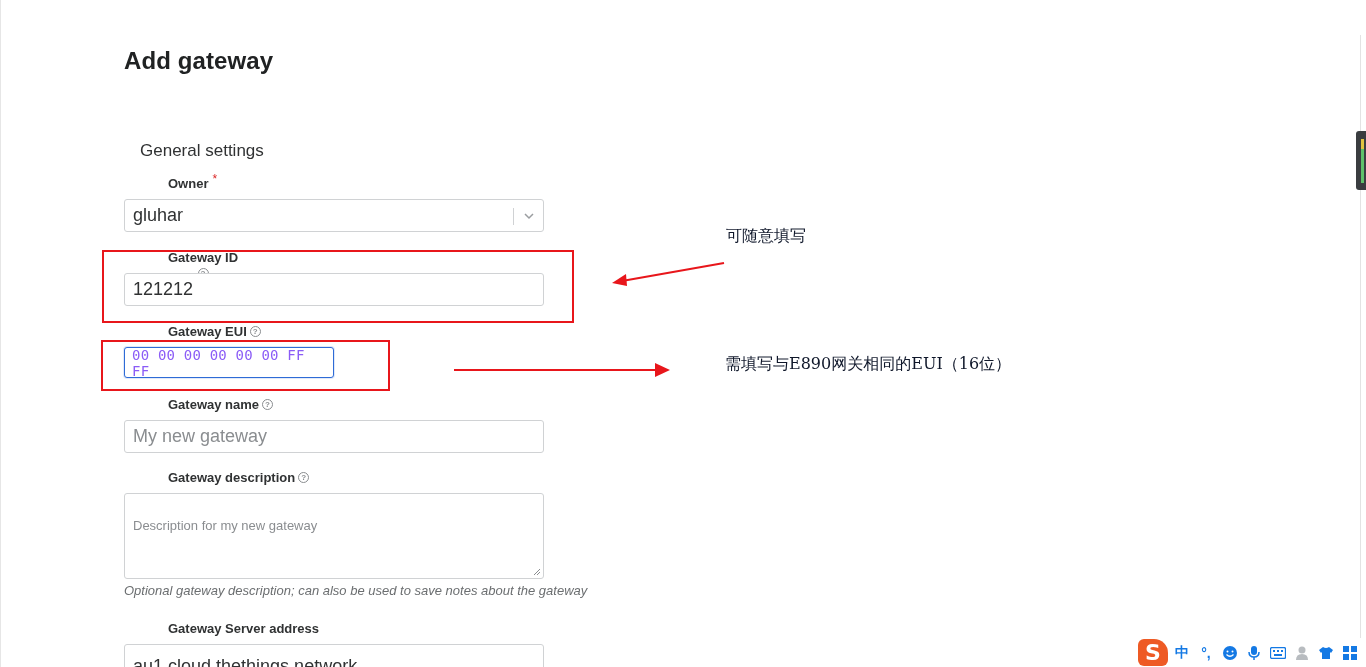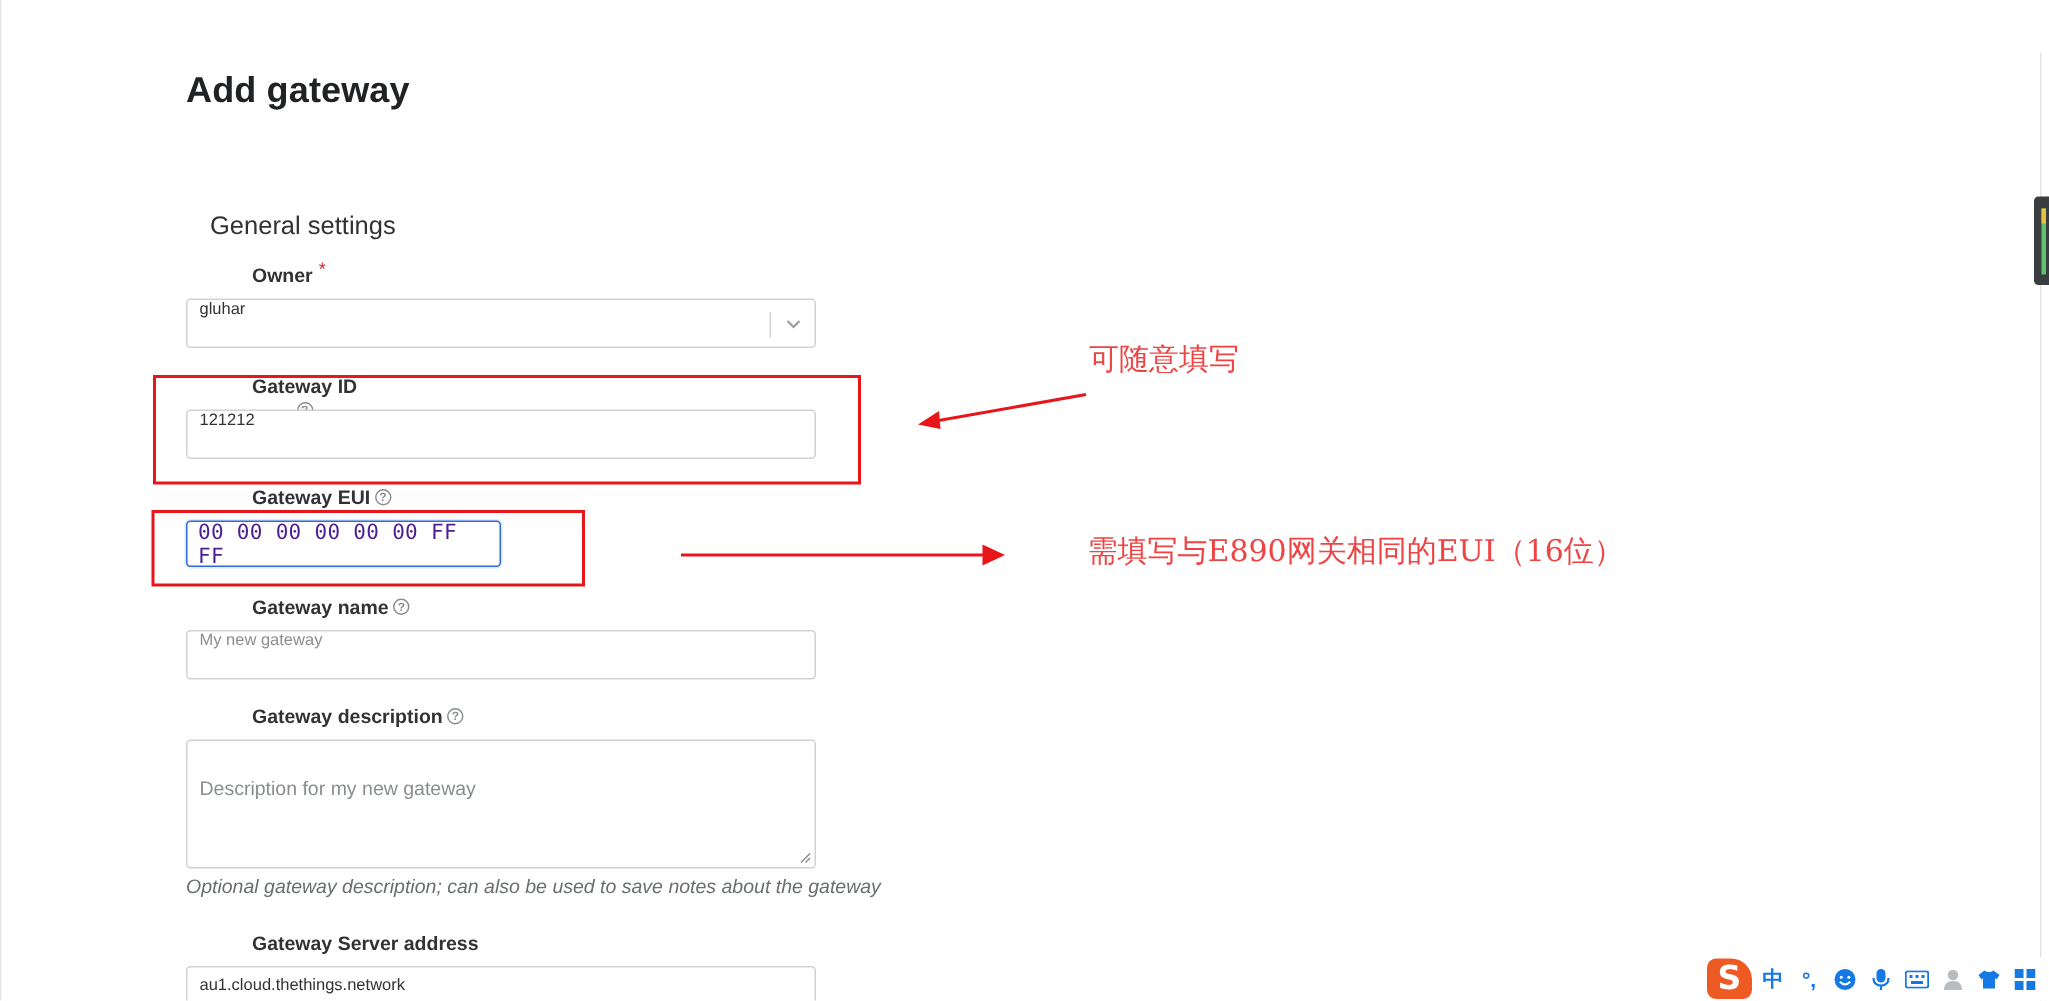--- a/index.html
+++ b/index.html
@@ -4,30 +4,30 @@
   <style>
     * { box-sizing: border-box; margin: 0; padding: 0; }
     html, body { width: 1366px; height: 667px; overflow: hidden; background: #ffffff; }
     body { font-family: "Liberation Sans", "DejaVu Sans", sans-serif; color: #202223; position: relative; }
     .left-edge { position: absolute; left: 0; top: 0; width: 1px; height: 667px; background: #e6e6e6; }
     .page-title { position: absolute; left: 124px; top: 47px; font-size: 24px; font-weight: 600; color: #202223; letter-spacing: 0.1px; text-align: center; }
     .section-title { position: absolute; left: 140px; top: 129px; font-size: 17px; font-weight: 400; color: #303233; margin-top: 12px; }
     .label { position: absolute; left: 124px; font-size: 13px; font-weight: 600; color: #303233; display: flex; align-items: center; gap: 3px; margin-left: 44px; }
     .req { color: #db2828; font-size: 12px; position: relative; top: -5px; margin-left: 1px; font-weight: 400; }
     .help { width: 11px; height: 11px; border: 1px solid #8a8d90; border-radius: 50%; font-size: 8px; color: #8a8d90; display: inline-flex; align-items: center; justify-content: center; font-weight: 600; line-height: 1; }
-    .input { position: absolute; left: 124px; width: 420px; height: 33px; border: 1px solid #d0d2d4; border-radius: 3px; background: #fff; font-size: 11px; color: #303233; padding: 0 8px; display: flex; }
+    .input { position: absolute; left: 124px; width: 420px; height: 33px; border: 1px solid #d0d2d4; border-radius: 3px; background: #fff; font-size: 18px; color: #303233; padding: 0 8px; display: flex; align-items: center; }
     .input.placeholder { color: #8a8d90; }
     .select-sep { position: absolute; right: 29px; top: 8px; width: 1px; height: 17px; background: #d0d2d4; }
     .chevron { position: absolute; right: 8px; top: 10px; width: 12px; height: 12px; }
-    .eui-input { position: absolute; left: 124px; top: 347px; width: 210px; height: 31px; border: 1px solid #2e6bd6; border-radius: 3px; background: #fff; font-family: "DejaVu Sans Mono", "Liberation Mono", monospace; font-size: 14px; color: #4c1d95; padding: 0 7px; display: flex; align-items: center; letter-spacing: 0.2px; box-shadow: 0 0 0 1px rgba(46,107,214,0.15); }
+    .eui-input { position: absolute; left: 124px; top: 347px; width: 210px; height: 31px; border: 1px solid #2e6bd6; border-radius: 3px; background: #fff; font-family: "DejaVu Sans Mono", "Liberation Mono", monospace; font-size: 14px; color: #8b5cf6; padding: 0 7px; display: flex; align-items: center; letter-spacing: 0.2px; box-shadow: 0 0 0 1px rgba(46,107,214,0.15); }
     .textarea { position: absolute; left: 124px; top: 493px; width: 420px; height: 86px; border: 1px solid #d0d2d4; border-radius: 3px; background: #fff; font-size: 13px; color: #8a8d90; padding: 24px 8px; }
     .resize { position: absolute; right: 2px; bottom: 2px; width: 8px; height: 8px; }
     .hint { position: absolute; left: 124px; top: 583px; font-size: 13px; color: #6b6e70; font-style: italic; }
     .annot-box { position: absolute; border: 2px solid #e8161b; }
-    .annot-text { position: absolute; color: #ef4444; font-family: "DejaVu Serif", "Liberation Serif", serif; font-size: 20px; white-space: nowrap; }
+    .annot-text { position: absolute; color: #0f172a; font-family: "DejaVu Serif", "Liberation Serif", serif; font-size: 16px; white-space: nowrap; }
     .scroll-thumb { position: absolute; left: 1356px; top: 131px; width: 10px; height: 59px; background: #3a3d40; border-radius: 3px 0 0 3px; }
     .scroll-line { position: absolute; left: 1360px; top: 35px; width: 1px; height: 632px; background: #e3e3e3; }
     .ime-bar { position: absolute; left: 1135px; top: 638px; width: 231px; height: 29px; background: #fff; display: flex; align-items: center; gap: 4px; padding-left: 3px; }
     .ime-logo { width: 30px; height: 27px; background: #ee5a24; border-radius: 6px 14px 6px 6px; color: #fff; font-weight: 700; font-size: 22px; display: flex; align-items: center; justify-content: center; font-family: "DejaVu Sans", sans-serif; }
     .ime-item { width: 20px; height: 20px; display: flex; align-items: center; justify-content: center; color: #1479e4; font-size: 14px; font-weight: 700; }
   </style>
 </head>
 <body>
 
 <div class="left-edge"></div>

